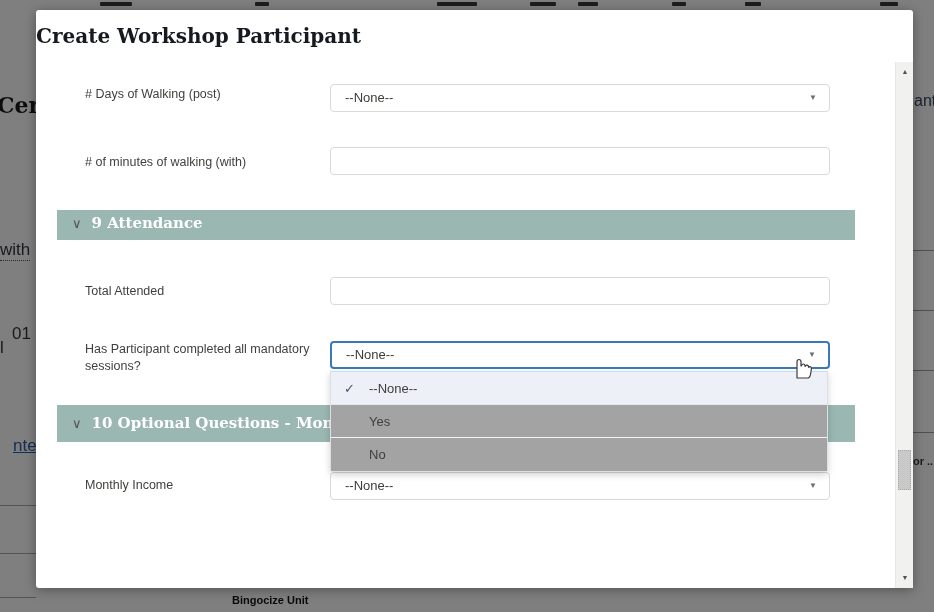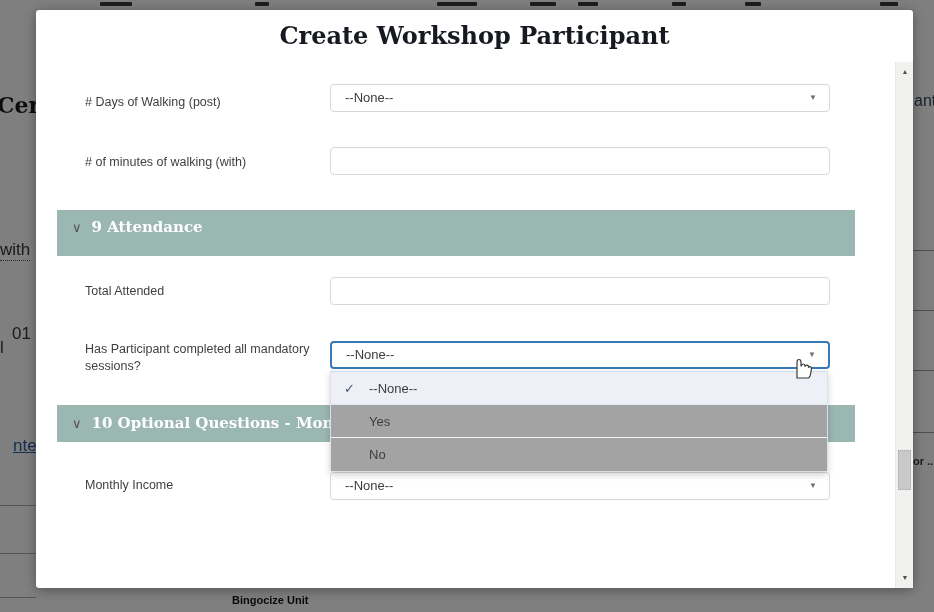--- a/index.html
+++ b/index.html
@@ -19,37 +19,37 @@
   .bg-bold { font-weight:bold; color:#141414; font-size:11px; }
 
   
   .overlay { position:absolute; inset:0; background:rgba(0,0,0,0.5); z-index:5; }
 
   
   .modal { position:absolute; left:36px; top:10px; width:877px; height:578px;
            background:#fff; border-radius:3px; z-index:10;
            box-shadow:0 2px 12px rgba(0,0,0,0.35); }
   .modal-title { position:absolute; top:0; left:0; right:0; height:52px; line-height:52px;
-                 text-align:center; font-family:"DejaVu Serif", serif; font-weight:bold;
-                 font-size:24px; color:#16191f; }
+                 font-family:"DejaVu Serif", serif; font-weight:bold;
+                 font-size:20px; color:#16191f; }
   .content { position:absolute; top:52px; left:0; right:0; bottom:0; }
 
   .field-label { position:absolute; left:49px; width:235px; font-size:12.5px;
                  color:#3f3f3c; line-height:17px; }
   .textbox, .selectbox { position:absolute; left:294px; width:500px; height:28px;
                  background:#fff; border:1px solid #d9d9d6; border-radius:4px; }
   .selectbox { line-height:26px; padding-left:14px; font-size:13px; color:#3c3c3a; cursor:pointer; }
   .selectbox .caret { position:absolute; right:12px; top:0; line-height:26px;
                  font-size:8px; color:#6e6e6b; }
   .selectbox.focused { border:2px solid #3a79b8; line-height:24px; z-index:14; }
   .selectbox.focused .caret { line-height:24px; }
 
-  .section-bar { position:absolute; left:21px; width:798px; height:46px; background:#9bb7b2;
+  .section-bar { position:absolute; left:21px; width:798px; height:30px; background:#9bb7b2;
                  color:#fff; font-family:"DejaVu Serif", serif; font-weight:bold;
-                 font-size:15px; line-height:35px; cursor:pointer; z-index:2; white-space:nowrap; overflow:hidden; }
+                 font-size:15px; line-height:26px; cursor:pointer; z-index:2; white-space:nowrap; overflow:hidden; }
   .section-bar .chev { display:inline-block; margin:0 10px 0 15px; color:#52524c;
                  font-size:13px; font-weight:normal; font-family:"Liberation Sans", sans-serif; }
 
   .droplist { position:absolute; left:294px; top:309px; width:498px; z-index:15;
               background:#fff; border:1px solid #dcdfe3; border-top:1px solid #c9dcf0;
               border-radius:0 0 4px 4px; box-shadow:0 3px 7px rgba(0,0,0,0.18); }
   .opt { position:relative; height:33px; line-height:33px; padding-left:38px;
          font-size:13px; color:#3e3e3c; cursor:pointer; background:#a3a3a3; }
   .opt.selected { background:#edf1f7; border-bottom:1px solid #dfe7f0; }
   .opt .check { position:absolute; left:13px; top:0; color:#49536b; font-size:13px; }
@@ -99,21 +99,21 @@
   <span class="bg-text bg-bold" style="left:232px;top:594px;">Bingocize Unit</span>
 </div>
 
 <div class="overlay"></div>
 
 <div class="modal">
   <div class="modal-title">Create Workshop Participant</div>
 
   <div class="content">
 
-    <div class="field-label" style="top:32px;"># Days of Walking (post)</div>
+    <div class="field-label" style="top:24px;"># Days of Walking (post)</div>
     <div class="selectbox" style="top:22px;">
       <span>--None--</span>
       <span class="caret">▼</span>
     </div>
 
     <div class="field-label" style="top:92px;"># of minutes of walking (with)</div>
     <input class="textbox" style="top: 85px;" value="">
 
     <div class="section-bar" style="top:148px;">
       <span class="chev">∨</span><span>9 Attendance</span>

